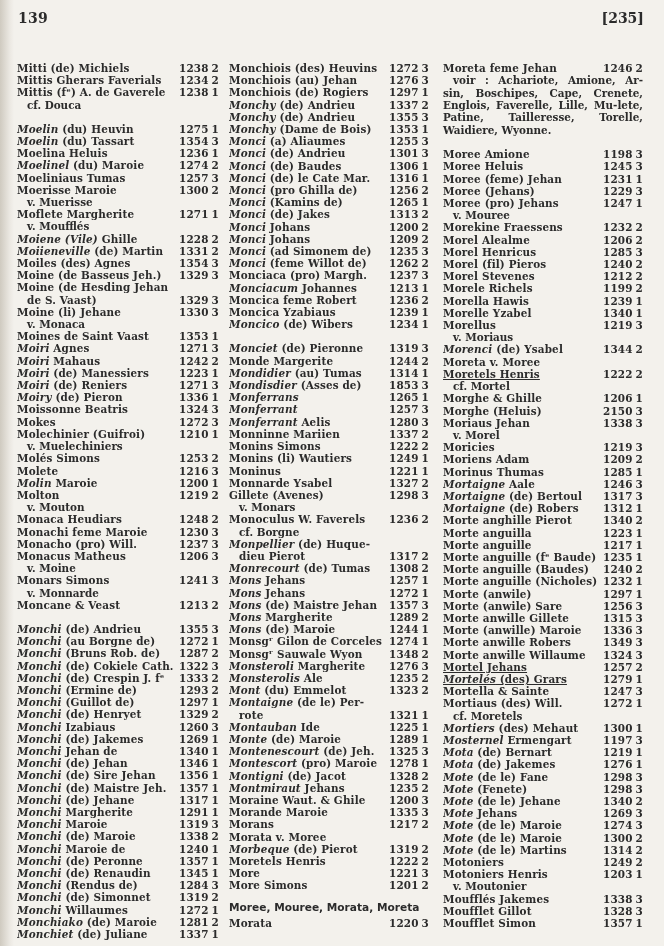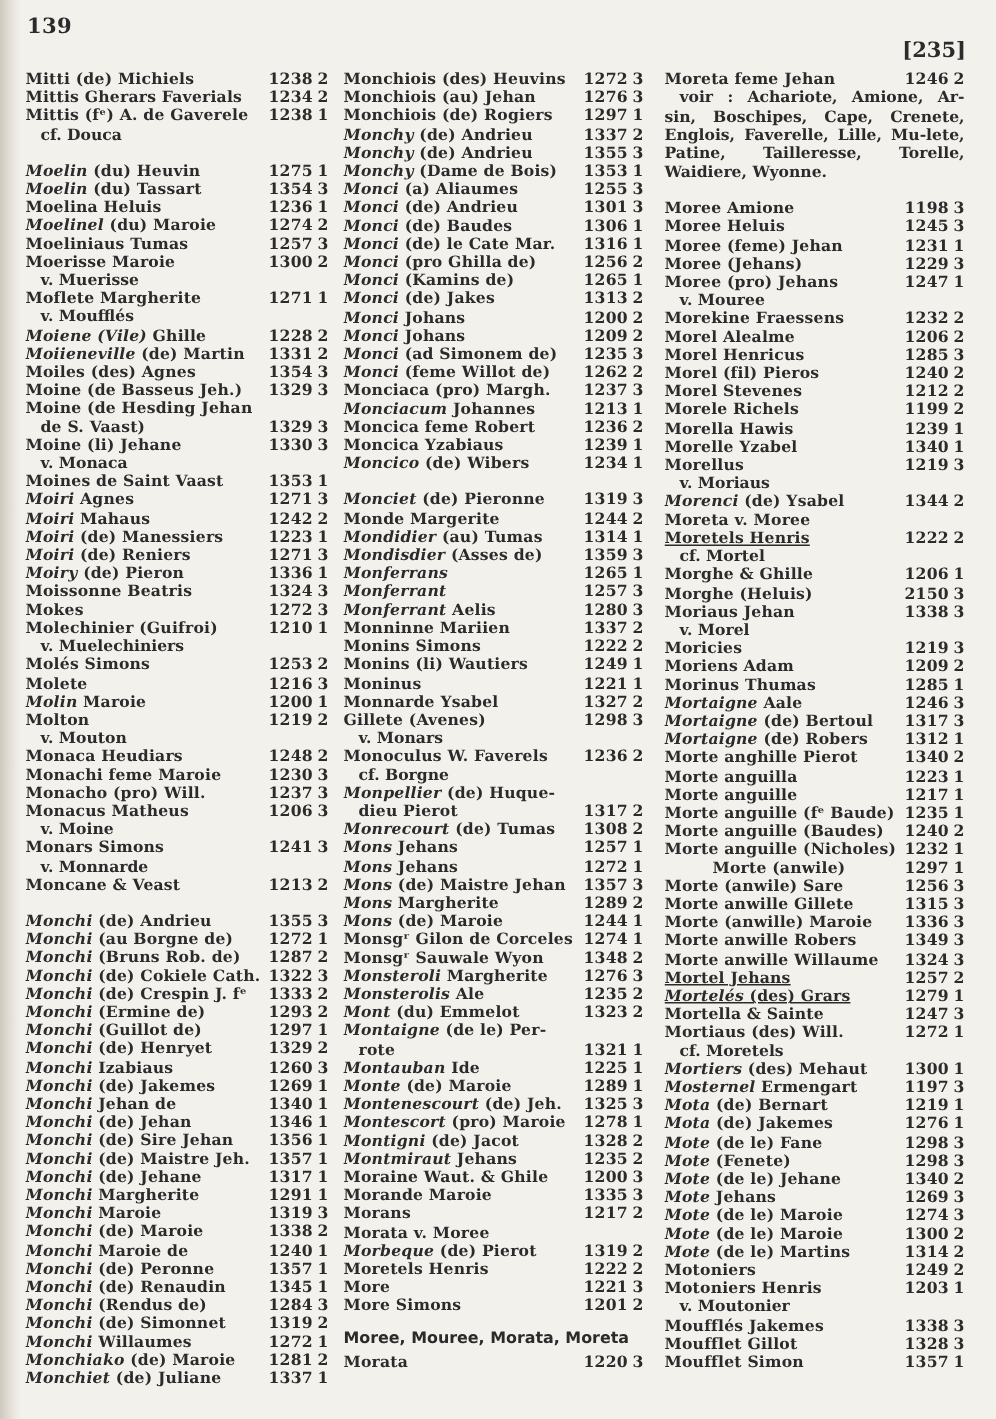--- a/index.html
+++ b/index.html
@@ -12,24 +12,24 @@
   }
   .binding {
     position: absolute; left: 0; top: 0; width: 14px; height: 946px;
     background: linear-gradient(to right, #cfcac0, #ebe8e2 70%, #f3f1ec);
   }
   .page-no-left {
     position: absolute; left: 18px; top: 10px;
     font-size: 14px; font-weight: bold; letter-spacing: 0.3px;
   }
   .page-no-right {
-    position: absolute; right: 20px; top: 26px;
+    position: absolute; right: 20px; top: 10px;
     font-size: 14px; font-weight: bold;
   }
-  .col { position: absolute; top: 47px; font-size: 10.4px; line-height: 12.2px; }
+  .col { position: absolute; top: 62px; font-size: 10.4px; line-height: 12.2px; }
   .col1 { left: 17px; width: 202px; }
   .col2 { left: 229px; width: 200px; }
   .col3 { left: 443px; width: 200px; }
   .entry { display: flex; white-space: nowrap; font-weight: bold; letter-spacing: 0.15px; }
   .entry .name { flex: 1; overflow: hidden; }
   .entry .year { width: 30px; text-align: left; }
   .entry .num { width: 10px; text-align: right; }
   .entry i, .ital { font-style: italic; }
   .cont { padding-left: 10px; font-weight: bold; white-space: nowrap; }
   .gap { height: 12px; }
@@ -492,21 +492,21 @@
       <span class="year">1244</span>
       <span class="num">2</span>
     </div>
     <div class="entry">
       <span class="name"><i>Mondidier</i><span style="white-space: pre;"> (au) Tumas</span></span>
       <span class="year">1314</span>
       <span class="num">1</span>
     </div>
     <div class="entry">
       <span class="name"><i>Mondisdier</i><span style="white-space: pre;"> (Asses de)</span></span>
-      <span class="year">1359</span>
+      <span class="year">1853</span>
       <span class="num">3</span>
     </div>
     <div class="entry">
       <span class="name"><i>Monferrans</i><span style="white-space: pre;"></span></span>
       <span class="year">1265</span>
       <span class="num">1</span>
     </div>
     <div class="entry">
       <span class="name"><i>Monferrant</i><span style="white-space: pre;"></span></span>
       <span class="year">1257</span>
@@ -872,21 +872,21 @@
       <span class="name"><span style="white-space: pre;">Morte anguille (Baudes)</span></span>
       <span class="year">1240</span>
       <span class="num">2</span>
     </div>
     <div class="entry">
       <span class="name"><span style="white-space: pre; margin-top: 44px;">Morte anguille (Nicholes)</span></span>
       <span class="year">1232</span>
       <span class="num">1</span>
     </div>
     <div class="entry">
-      <span class="name"><span style="white-space: pre; margin-left: 32px;">Morte (anwile)</span></span>
+      <span class="name"><span style="white-space: pre;">Morte (anwile)</span></span>
       <span class="year">1297</span>
       <span class="num">1</span>
     </div>
     <div class="entry">
       <span class="name"><span style="white-space: pre;">Morte (anwile) Sare</span></span>
       <span class="year">1256</span>
       <span class="num">3</span>
     </div>
     <div class="entry">
       <span class="name"><span style="white-space: pre;">Morte anwille Gillete</span></span>

